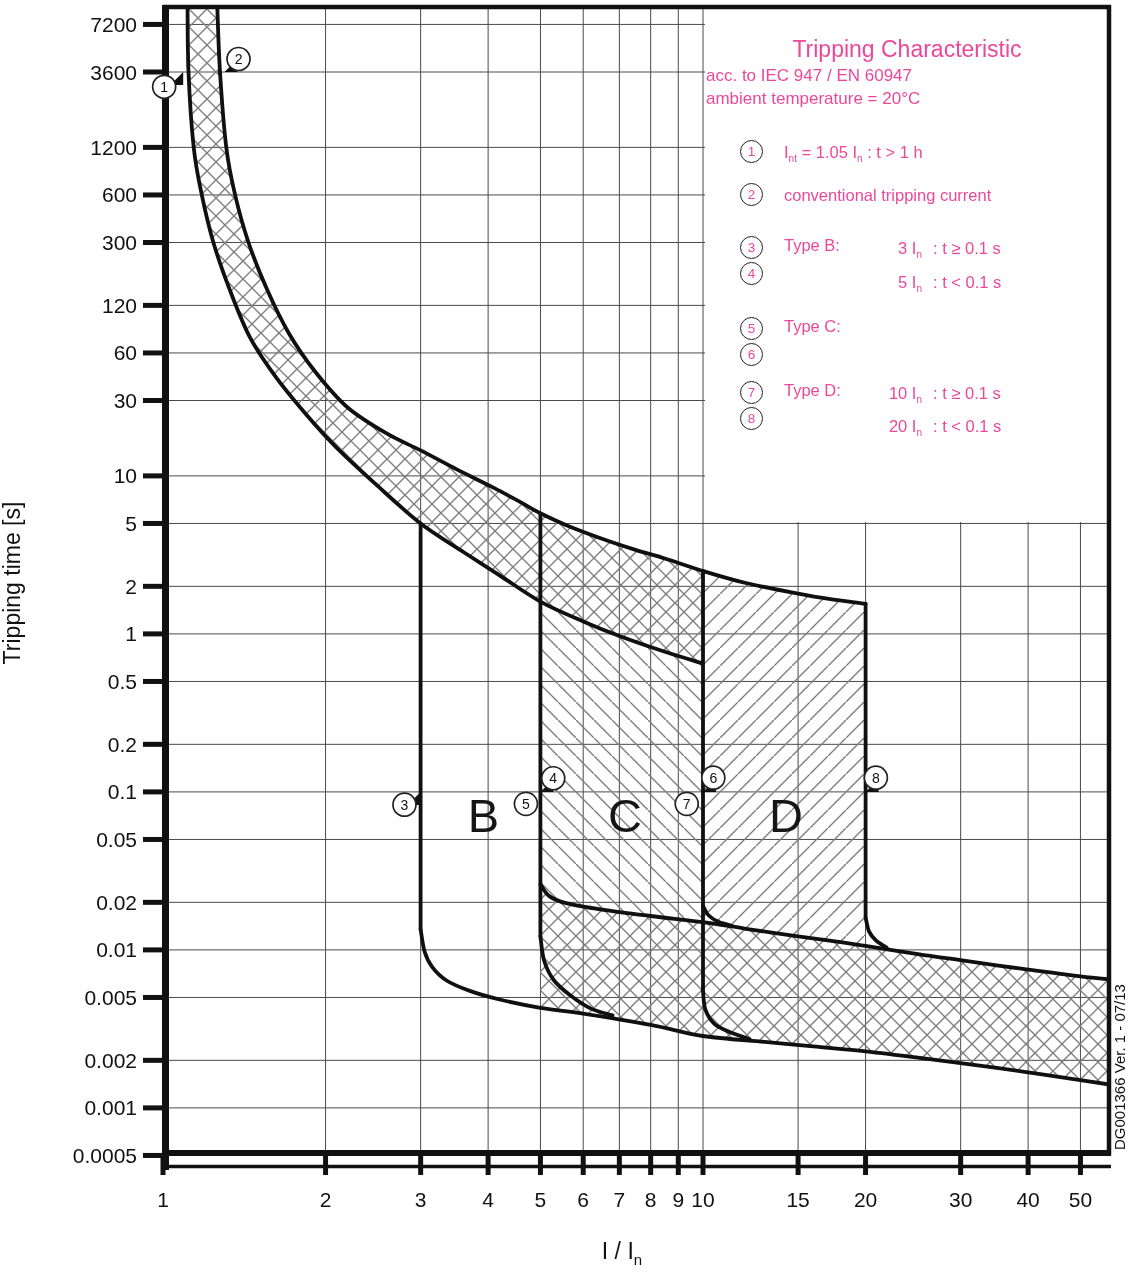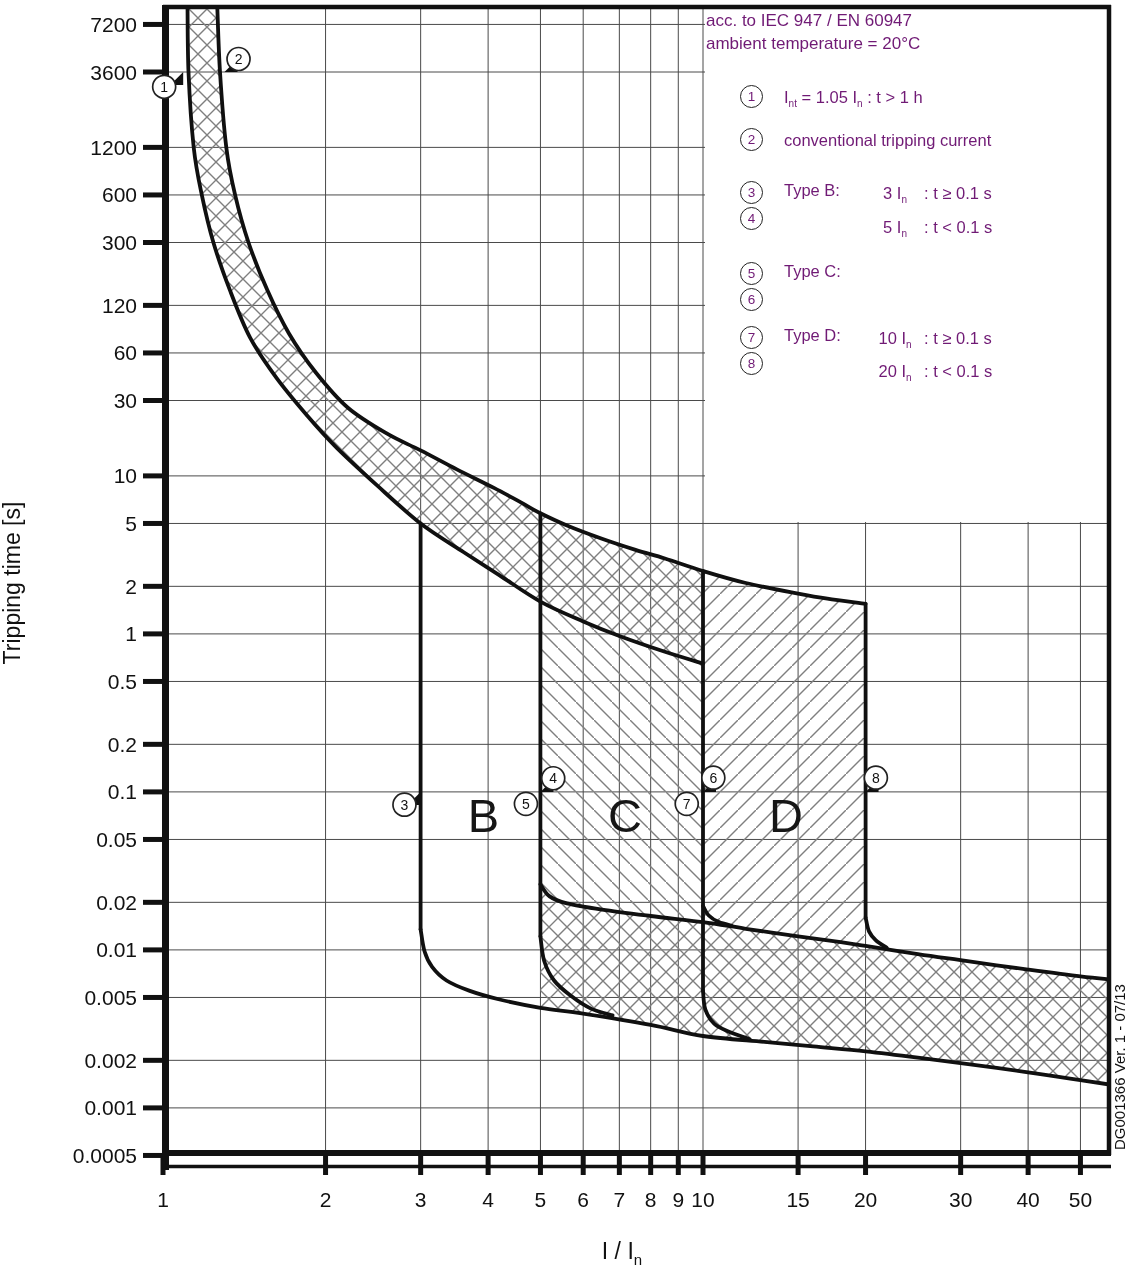--- a/index.html
+++ b/index.html
@@ -1,31 +1,31 @@
 <!DOCTYPE html>
 <html><head>
 <meta charset="utf-8">
 <style>
   html,body{margin:0;padding:0;background:#fff}
   .page{position:relative;width:1130px;height:1280px;background:#fff;overflow:hidden;
-        font-family:"Liberation Sans",sans-serif;color:#701a75}
+        font-family:"Liberation Sans",sans-serif;color:#ec4899}
   .page svg{position:absolute;left:0;top:0}
   .legend{position:absolute;left:706px;top:8px;width:402px}
   .lg-title{font-size:23px;text-align:center;margin-top:28px}
   .lg-sub{font-size:17px;text-align:left;margin-top:3px}
   .lg-row{display:flex;margin:0 0 0 34px;font-size:16.5px}
   .m30{margin-top:30px}.m10{margin-top:10px}.m26{margin-top:26px}.m14{margin-top:14px}
   .badges{width:44px;display:flex;flex-direction:column;gap:3px;align-items:flex-start;padding-top:1px;flex:none}
   .badge{width:23px;height:23px;border:1.7px solid #222;border-radius:50%;display:flex;
          align-items:center;justify-content:center;font-size:13.5px;background:#fff;box-sizing:border-box}
   .itext div{line-height:27px}
   sub{font-size:10px}
   .tlabel{width:84px;padding-top:1px;flex:none}
   .tvals .tline{line-height:26px}
-  .mult{display:inline-block;min-width:54px;text-align:center;margin-right:2px}
+  .mult{display:inline-block;min-width:54px;text-align:right;margin-right:11px}
 </style>
 </head>
 <body>
 
 <div class="page">
   <svg id="chart" width="1130" height="1280" viewBox="0 0 1130 1280">
       <defs>
         <pattern id="xh" width="18" height="18" patternUnits="userSpaceOnUse">
           <path d="M0 0L18 18M18 0L0 18" stroke="#7f7f7f" stroke-width="1.4" fill="none"></path>
         </pattern>
@@ -212,20 +212,21 @@
         <text x="686.7360876231099" y="808.8596679234541" font-size="14" fill="#111" text-anchor="middle">7</text>
         <circle cx="875.8789944999692" cy="777.6907875138065" r="11.5" fill="#fff" stroke="#222" stroke-width="1.7"></circle>
         <text x="875.8789944999692" y="782.6907875138065" font-size="14" fill="#111" text-anchor="middle">8</text>
       </g>
       <text x="483.3744761910469" y="831.8819146365904" font-size="47" fill="#161616" text-anchor="middle">B</text>
       <text x="624.9803440606121" y="831.8819146365904" font-size="47" fill="#161616" text-anchor="middle">C</text>
       <text x="786.0600267460457" y="831.8819146365904" font-size="47" fill="#161616" text-anchor="middle">D</text>
     </svg>
 
   <div class="legend">
+    <div class="lg-title">Tripping Characteristic</div>
     <div class="lg-sub">acc. to IEC 947 / EN 60947</div>
     <div class="lg-sub">ambient temperature = 20°C</div>
 
     <div class="lg-row m30">
       <div class="badges">
         <span class="badge">1</span>
       </div>
       <div class="itext">
         <div>I<sub>nt</sub>  = 1.05 I<sub>n</sub> :  t &gt; 1 h</div>
       </div>

